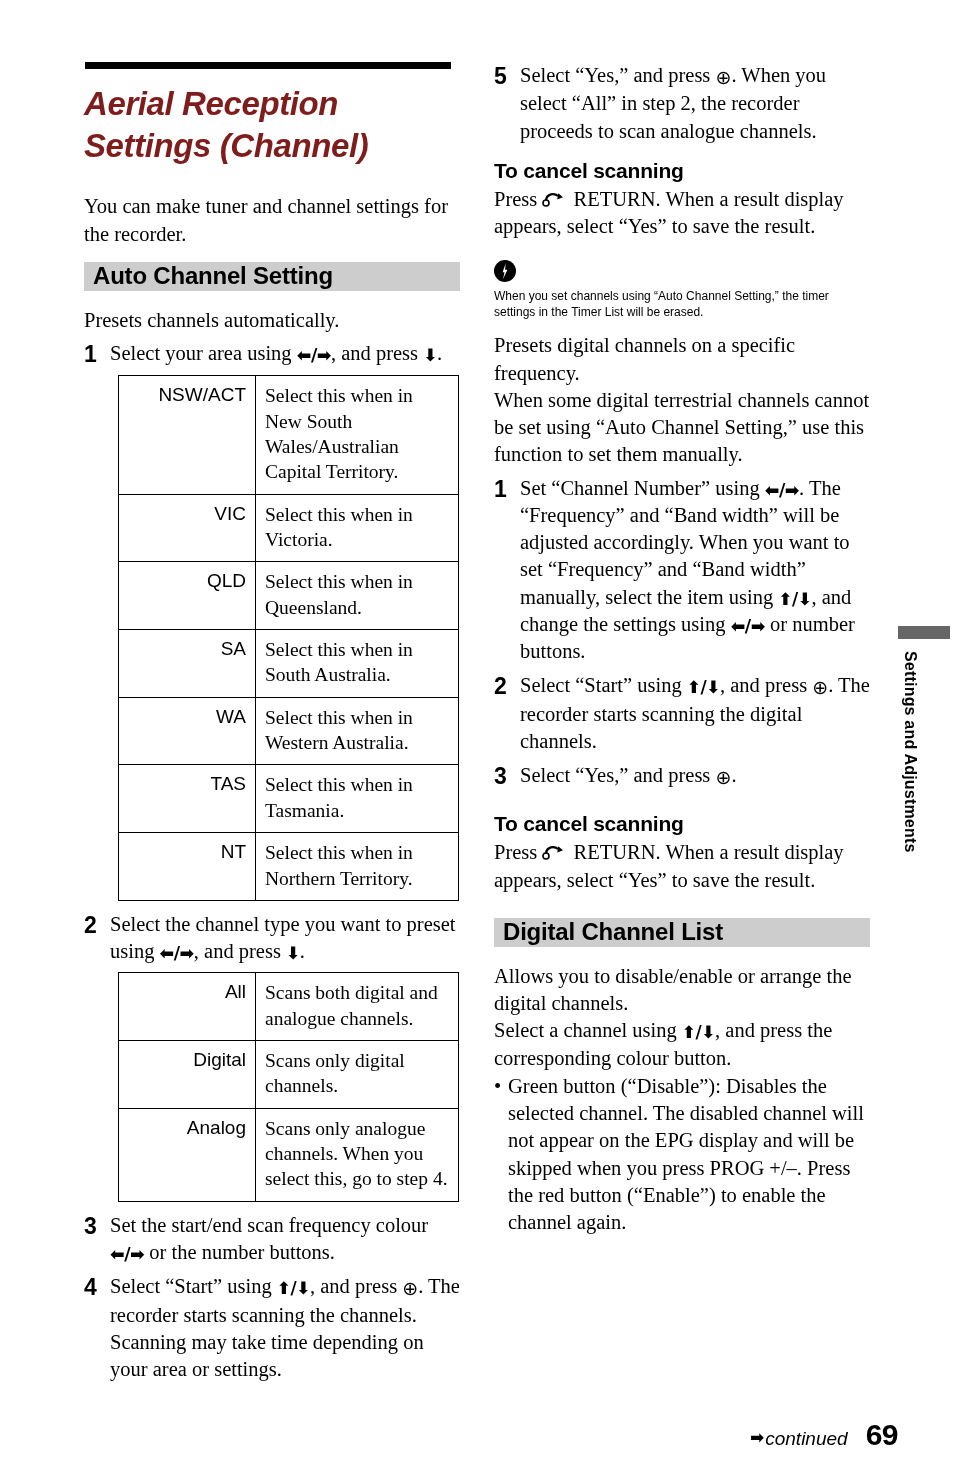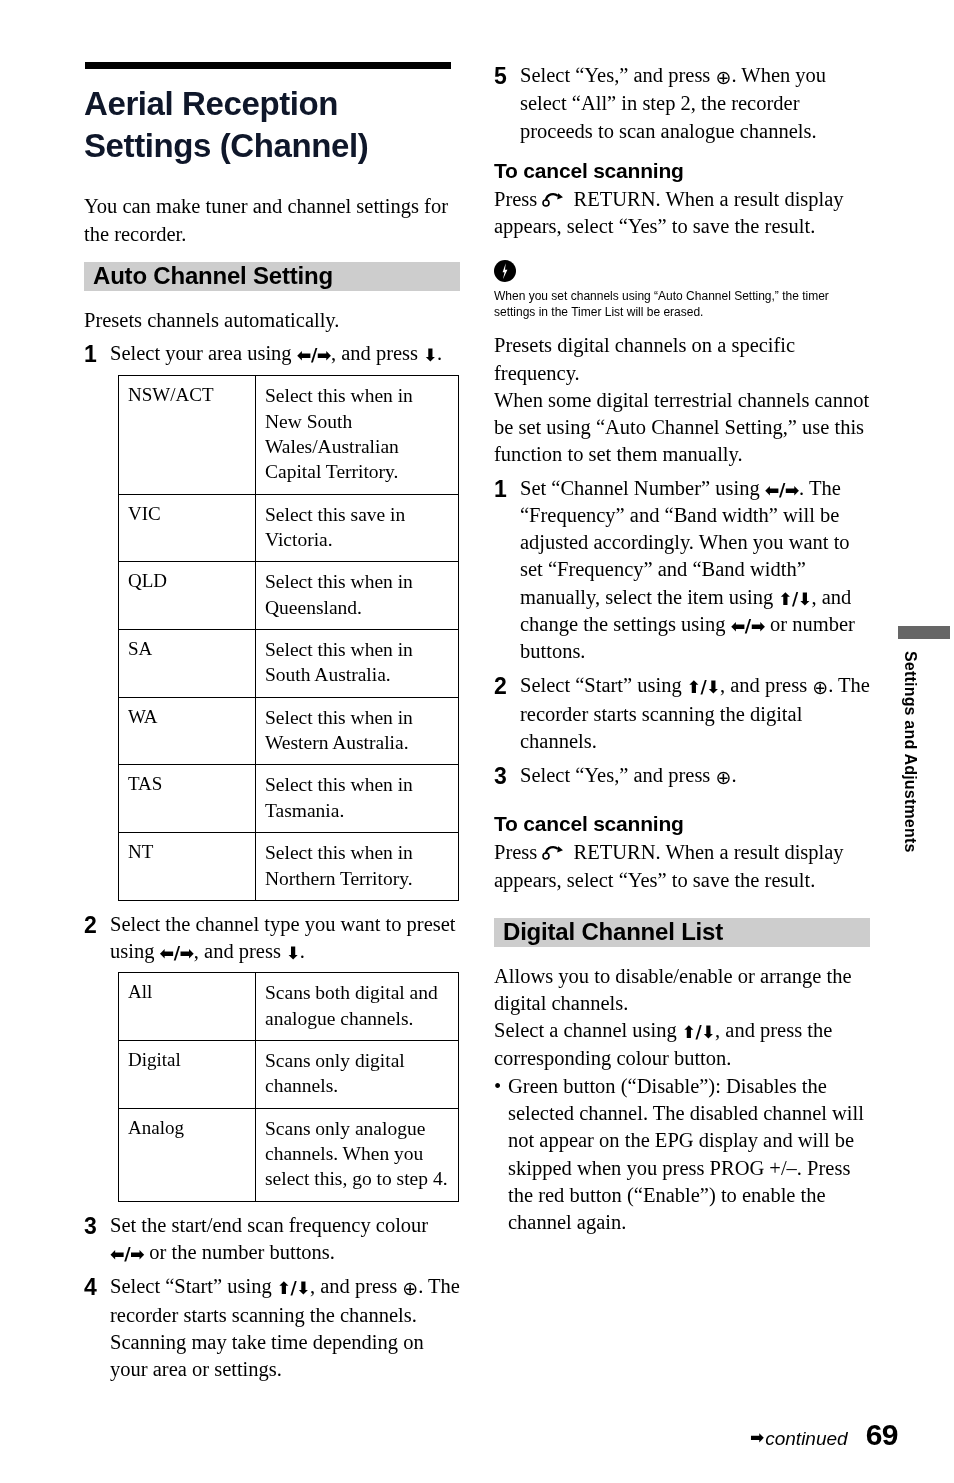--- a/index.html
+++ b/index.html
@@ -42,21 +42,22 @@
     width: 366px;
     margin: 0 0 14px 1px;
   }
   .page-title {
     font-family: "Liberation Sans", sans-serif;
     font-weight: bold;
     font-size: 33px;
     line-height: 1.28;
     letter-spacing: -0.4px;
     margin: 0 0 26px 0;
-    color: #0f172a;
+    color: #7f1d1d;
+    font-style: italic;
   }
 
   
   .body-text {
     font-family: "Liberation Serif", serif;
     font-size: 20.5px;
     line-height: 1.33;
     margin: 0 0 14px 0;
   }
   .body-text.tight { margin-bottom: 6px; }
@@ -118,23 +119,24 @@
     margin: 6px 0 10px 34px;
     table-layout: fixed;
   }
   .spec-table td {
     border: 1.6px solid #000;
     vertical-align: top;
     padding: 7px 9px 9px 9px;
   }
   .spec-table td.key {
     width: 118px;
-    font-family: Liberation Serif, serif;
+    font-family: Liberation Sans, sans-serif;
     font-size: 19px;
     line-height: 1.3;
+    text-align: right;
   }
   .spec-table td.val {
     font-family: "Liberation Serif", serif;
     font-size: 19.5px;
     line-height: 1.3;
   }
 
   
   .note-block { margin: 20px 0 10px 0; }
   .note-icon {
@@ -282,21 +284,21 @@
     </div>
 
     <table class="spec-table">
       <tbody>
         <tr>
           <td class="key">NSW/ACT</td>
           <td class="val">Select this when in New South Wales/Australian Capital Territory.</td>
         </tr>
         <tr>
           <td class="key">VIC</td>
-          <td class="val">Select this save in Victoria.</td>
+          <td class="val">Select this when in Victoria.</td>
         </tr>
         <tr>
           <td class="key">QLD</td>
           <td class="val">Select this when in Queensland.</td>
         </tr>
         <tr>
           <td class="key">SA</td>
           <td class="val">Select this when in South Australia.</td>
         </tr>
         <tr>

